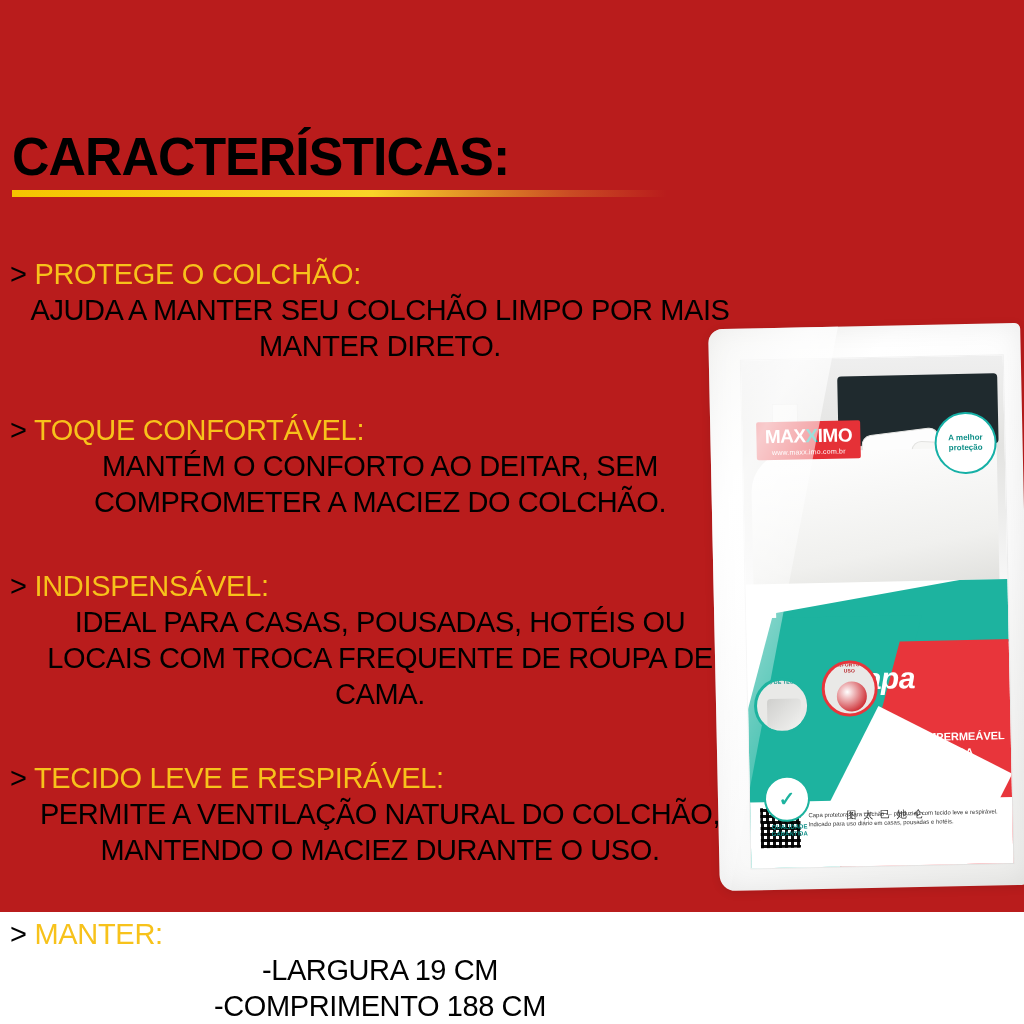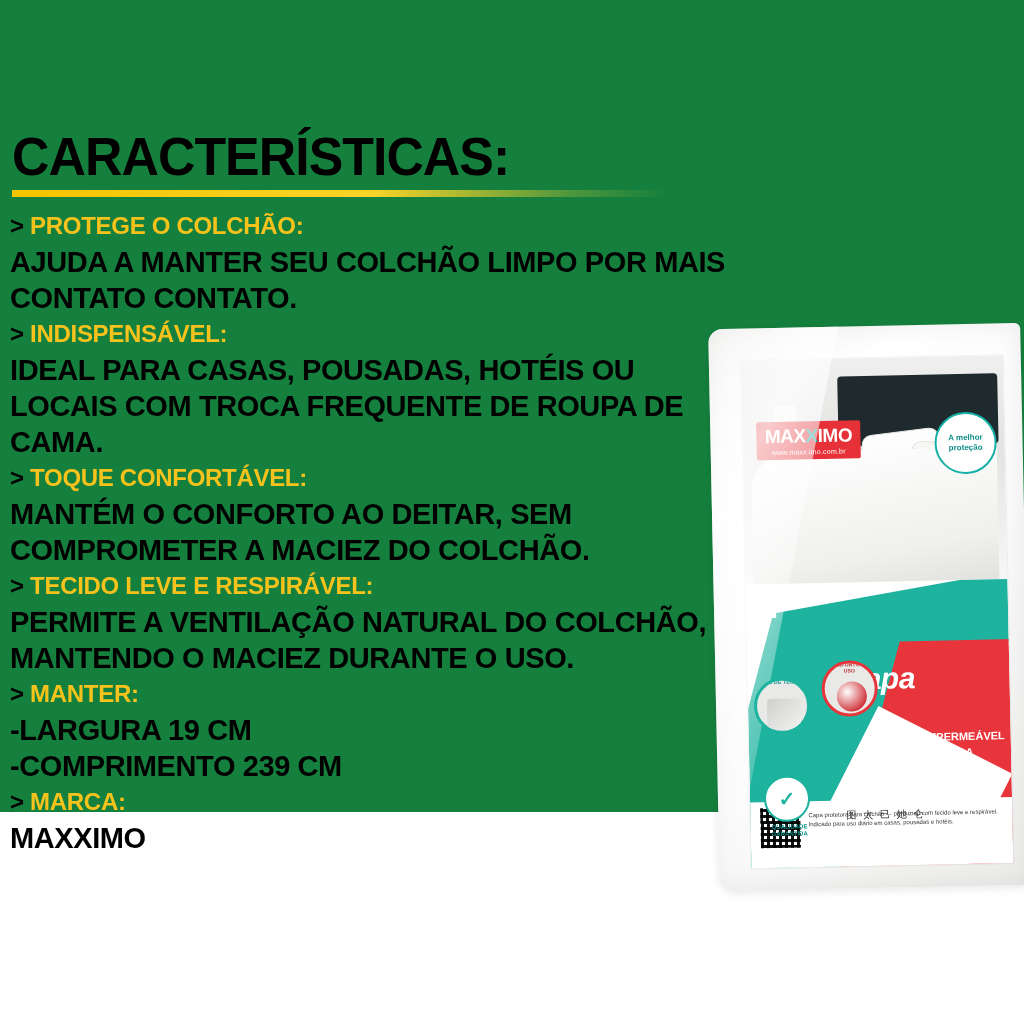--- a/index.html
+++ b/index.html
@@ -6,22 +6,22 @@
   html, body {
     width: 1024px;
     height: 1024px;
     background: #ffffff;
     font-family: "Liberation Sans", sans-serif;
     overflow: hidden;
   }
   #page {
     position: relative;
     width: 1024px;
-    height: 812px;
-    background: #15803d;
+    height: 912px;
+    background: #b91c1c;
   }
 
   
   #title-block {
     position: absolute;
     left: 12px;
     top: 128px;
     width: 700px;
   }
   #title {
@@ -44,34 +44,36 @@
 
   
   #features {
     position: absolute;
     left: 10px;
     top: 208px;
     width: 740px;
   }
   .feat { margin: 0; }
   .feat-head {
-    font-weight: bold;
-    font-size: 24px;
+    font-weight: normal;
+    font-size: 29px;
     line-height: 36px;
     color: #f7c21b;
     letter-spacing: -0.3px;
     white-space: nowrap;
+    margin-top: 48px;
   }
   .feat-head .arrow { color: #000000; }
   .feat-body {
-    font-weight: bold;
+    font-weight: normal;
     font-size: 29px;
     line-height: 36px;
     color: #000000;
     letter-spacing: -0.4px;
+    text-align: center;
   }
   .feat-body div { white-space: nowrap; }
 
   
   #product {
     position: absolute;
     left: 700px;
     top: 318px;
     width: 324px;
     height: 578px;
@@ -380,54 +382,54 @@
     <div id="title">CARACTERÍSTICAS:</div>
     <div id="title-underline"></div>
   </div>
 
   <div id="features">
 
     <div class="feat">
       <div class="feat-head"><span class="arrow">&gt;</span> <span>PROTEGE O COLCHÃO:</span></div>
       <div class="feat-body">
         <div>AJUDA A MANTER SEU COLCHÃO LIMPO POR MAIS</div>
-        <div>CONTATO CONTATO.</div>
+        <div>MANTER DIRETO.</div>
+      </div>
+    </div>
+
+    <div class="feat">
+      <div class="feat-head"><span class="arrow">&gt;</span> <span>TOQUE CONFORTÁVEL:</span></div>
+      <div class="feat-body">
+        <div>MANTÉM O CONFORTO AO DEITAR, SEM</div>
+        <div>COMPROMETER A MACIEZ DO COLCHÃO.</div>
       </div>
     </div>
 
     <div class="feat">
       <div class="feat-head"><span class="arrow">&gt;</span> <span>INDISPENSÁVEL:</span></div>
       <div class="feat-body">
         <div>IDEAL PARA CASAS, POUSADAS, HOTÉIS OU</div>
         <div>LOCAIS COM TROCA FREQUENTE DE ROUPA DE</div>
         <div>CAMA.</div>
       </div>
     </div>
 
     <div class="feat">
-      <div class="feat-head"><span class="arrow">&gt;</span> <span>TOQUE CONFORTÁVEL:</span></div>
-      <div class="feat-body">
-        <div>MANTÉM O CONFORTO AO DEITAR, SEM</div>
-        <div>COMPROMETER A MACIEZ DO COLCHÃO.</div>
-      </div>
-    </div>
-
-    <div class="feat">
       <div class="feat-head"><span class="arrow">&gt;</span> <span>TECIDO LEVE E RESPIRÁVEL:</span></div>
       <div class="feat-body">
         <div>PERMITE A VENTILAÇÃO NATURAL DO COLCHÃO,</div>
         <div>MANTENDO O MACIEZ DURANTE O USO.</div>
       </div>
     </div>
 
     <div class="feat">
       <div class="feat-head"><span class="arrow">&gt;</span> <span>MANTER:</span></div>
       <div class="feat-body">
         <div>-LARGURA 19 CM</div>
-        <div>-COMPRIMENTO 239 CM</div>
+        <div>-COMPRIMENTO 188 CM</div>
       </div>
     </div>
 
     <div class="feat">
       <div class="feat-head"><span class="arrow">&gt;</span> <span>MARCA:</span></div>
       <div class="feat-body">
         <div>MAXXIMO</div>
       </div>
     </div>
 

